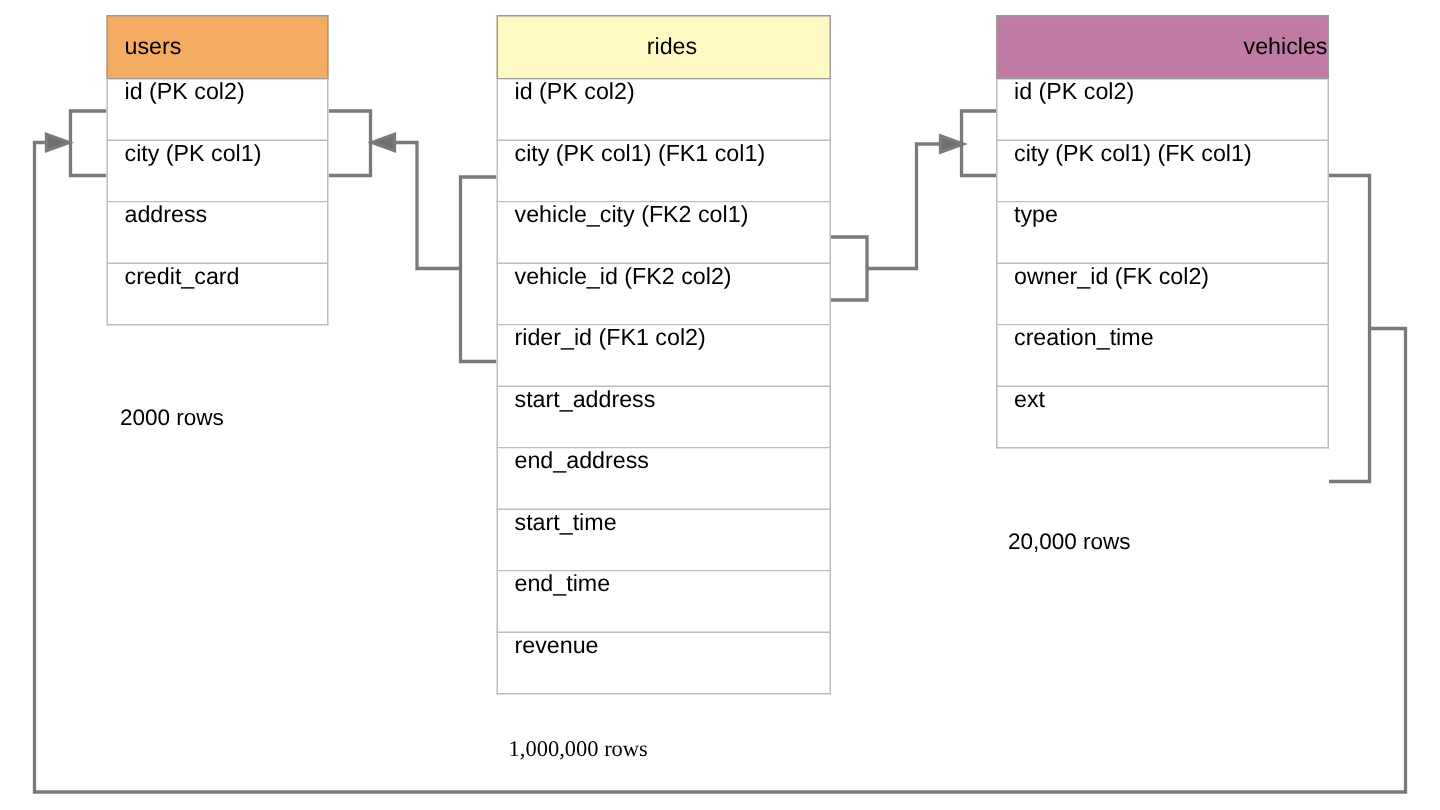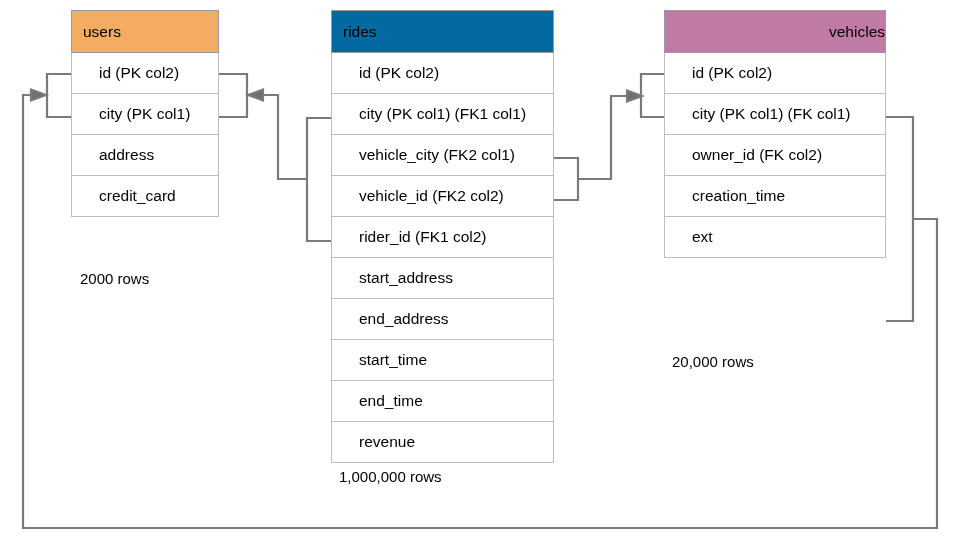--- a/index.html
+++ b/index.html
@@ -41,22 +41,22 @@
     font-size: 15.5px;
     color: #000;
   }
   .row {
     box-sizing: border-box;
     height: 41px;
     border: 1px solid #bdbdbd;
     border-top: none;
     background: #ffffff;
     display: flex;
-    align-items: center;
-    padding-left: 27px;
+    align-items: flex-start;
+    padding-left: 11px;
     font-size: 15.5px;
     white-space: nowrap;
     color: #000;
   }
   .row:first-of-type {
     border-top: none;
   }
   .rows-wrap {
     border-top: none;
   }
@@ -64,21 +64,21 @@
     position: absolute;
     font-size: 15px;
     color: #000;
     white-space: nowrap;
   }
   
   #tbl-users     { left: 71px;  top: 10px;  width: 148px; }
   #tbl-rides     { left: 331px; top: 10px;  width: 223px; }
   #tbl-vehicles  { left: 664px; top: 10px;  width: 222px; }
   #rc-users      { left: 80px;  top: 270px; }
-  #rc-rides      { left: 339px; top: 468px; }
+  #rc-rides      { left: 339px; top: 492px; font-family: Liberation Serif, serif; }
   #rc-vehicles   { left: 672px; top: 353px; }
 </style>
 </head>
 <body>
 
 <div id="canvas">
 
   <svg id="wires" viewBox="0 0 960 540" width="960" height="540">
     <defs>
       <marker id="arrL" markerWidth="9" markerHeight="9" refX="8" refY="4.5" orient="auto-start-reverse" markerUnits="strokeWidth">
@@ -136,21 +136,21 @@
           <span>address</span>
         </div>
       <div class="row">
           <span>credit_card</span>
         </div>
     </div>
   </div>
   <div class="rowcount" id="rc-users">2000 rows</div>
 
   <div class="table" id="tbl-rides">
-    <div class="table-header" style="background:#0369a1;">
+    <div class="table-header" style="background:#fef9c3;justify-content:center;">
       <span>rides</span>
     </div>
     <div class="rows-wrap">
       <div class="row">
           <span>id (PK col2)</span>
         </div>
       <div class="row">
           <span>city (PK col1) (FK1 col1)</span>
         </div>
       <div class="row">
@@ -186,20 +186,23 @@
       <span>vehicles</span>
     </div>
     <div class="rows-wrap">
       <div class="row">
           <span>id (PK col2)</span>
         </div>
       <div class="row">
           <span>city (PK col1) (FK col1)</span>
         </div>
       <div class="row">
+          <span>type</span>
+        </div>
+      <div class="row">
           <span>owner_id (FK col2)</span>
         </div>
       <div class="row">
           <span>creation_time</span>
         </div>
       <div class="row">
           <span>ext</span>
         </div>
     </div>
   </div>

